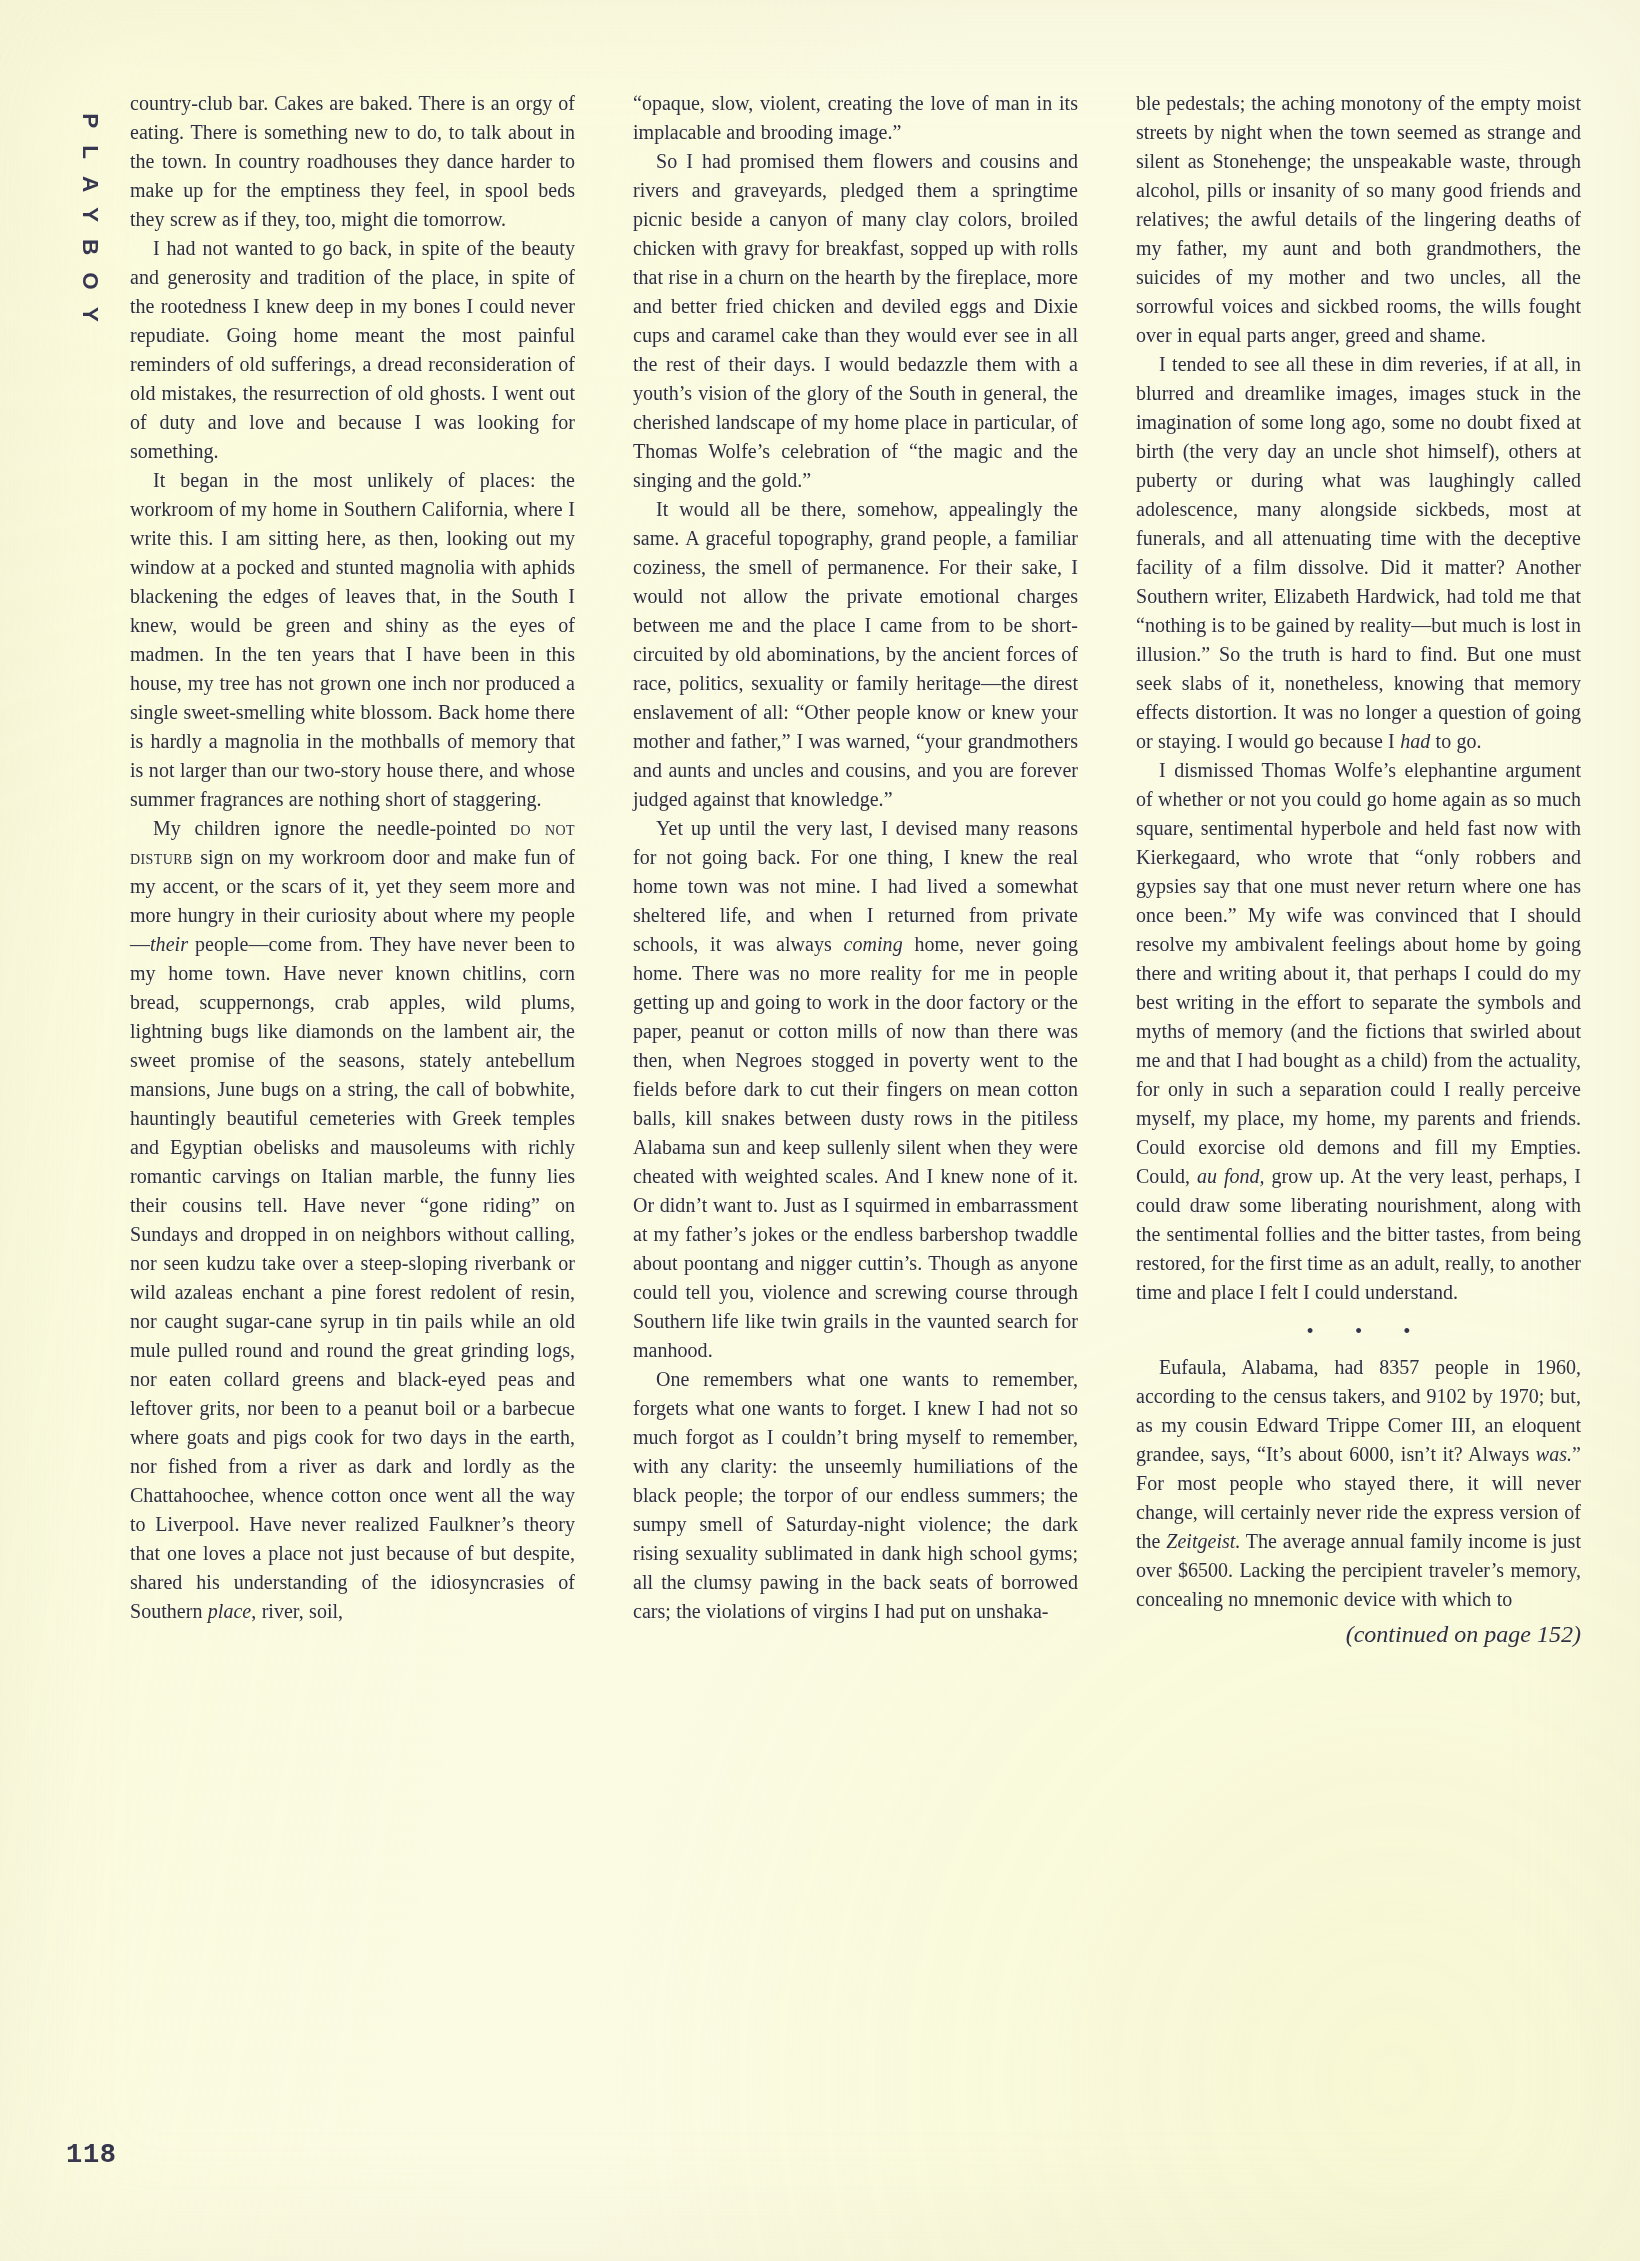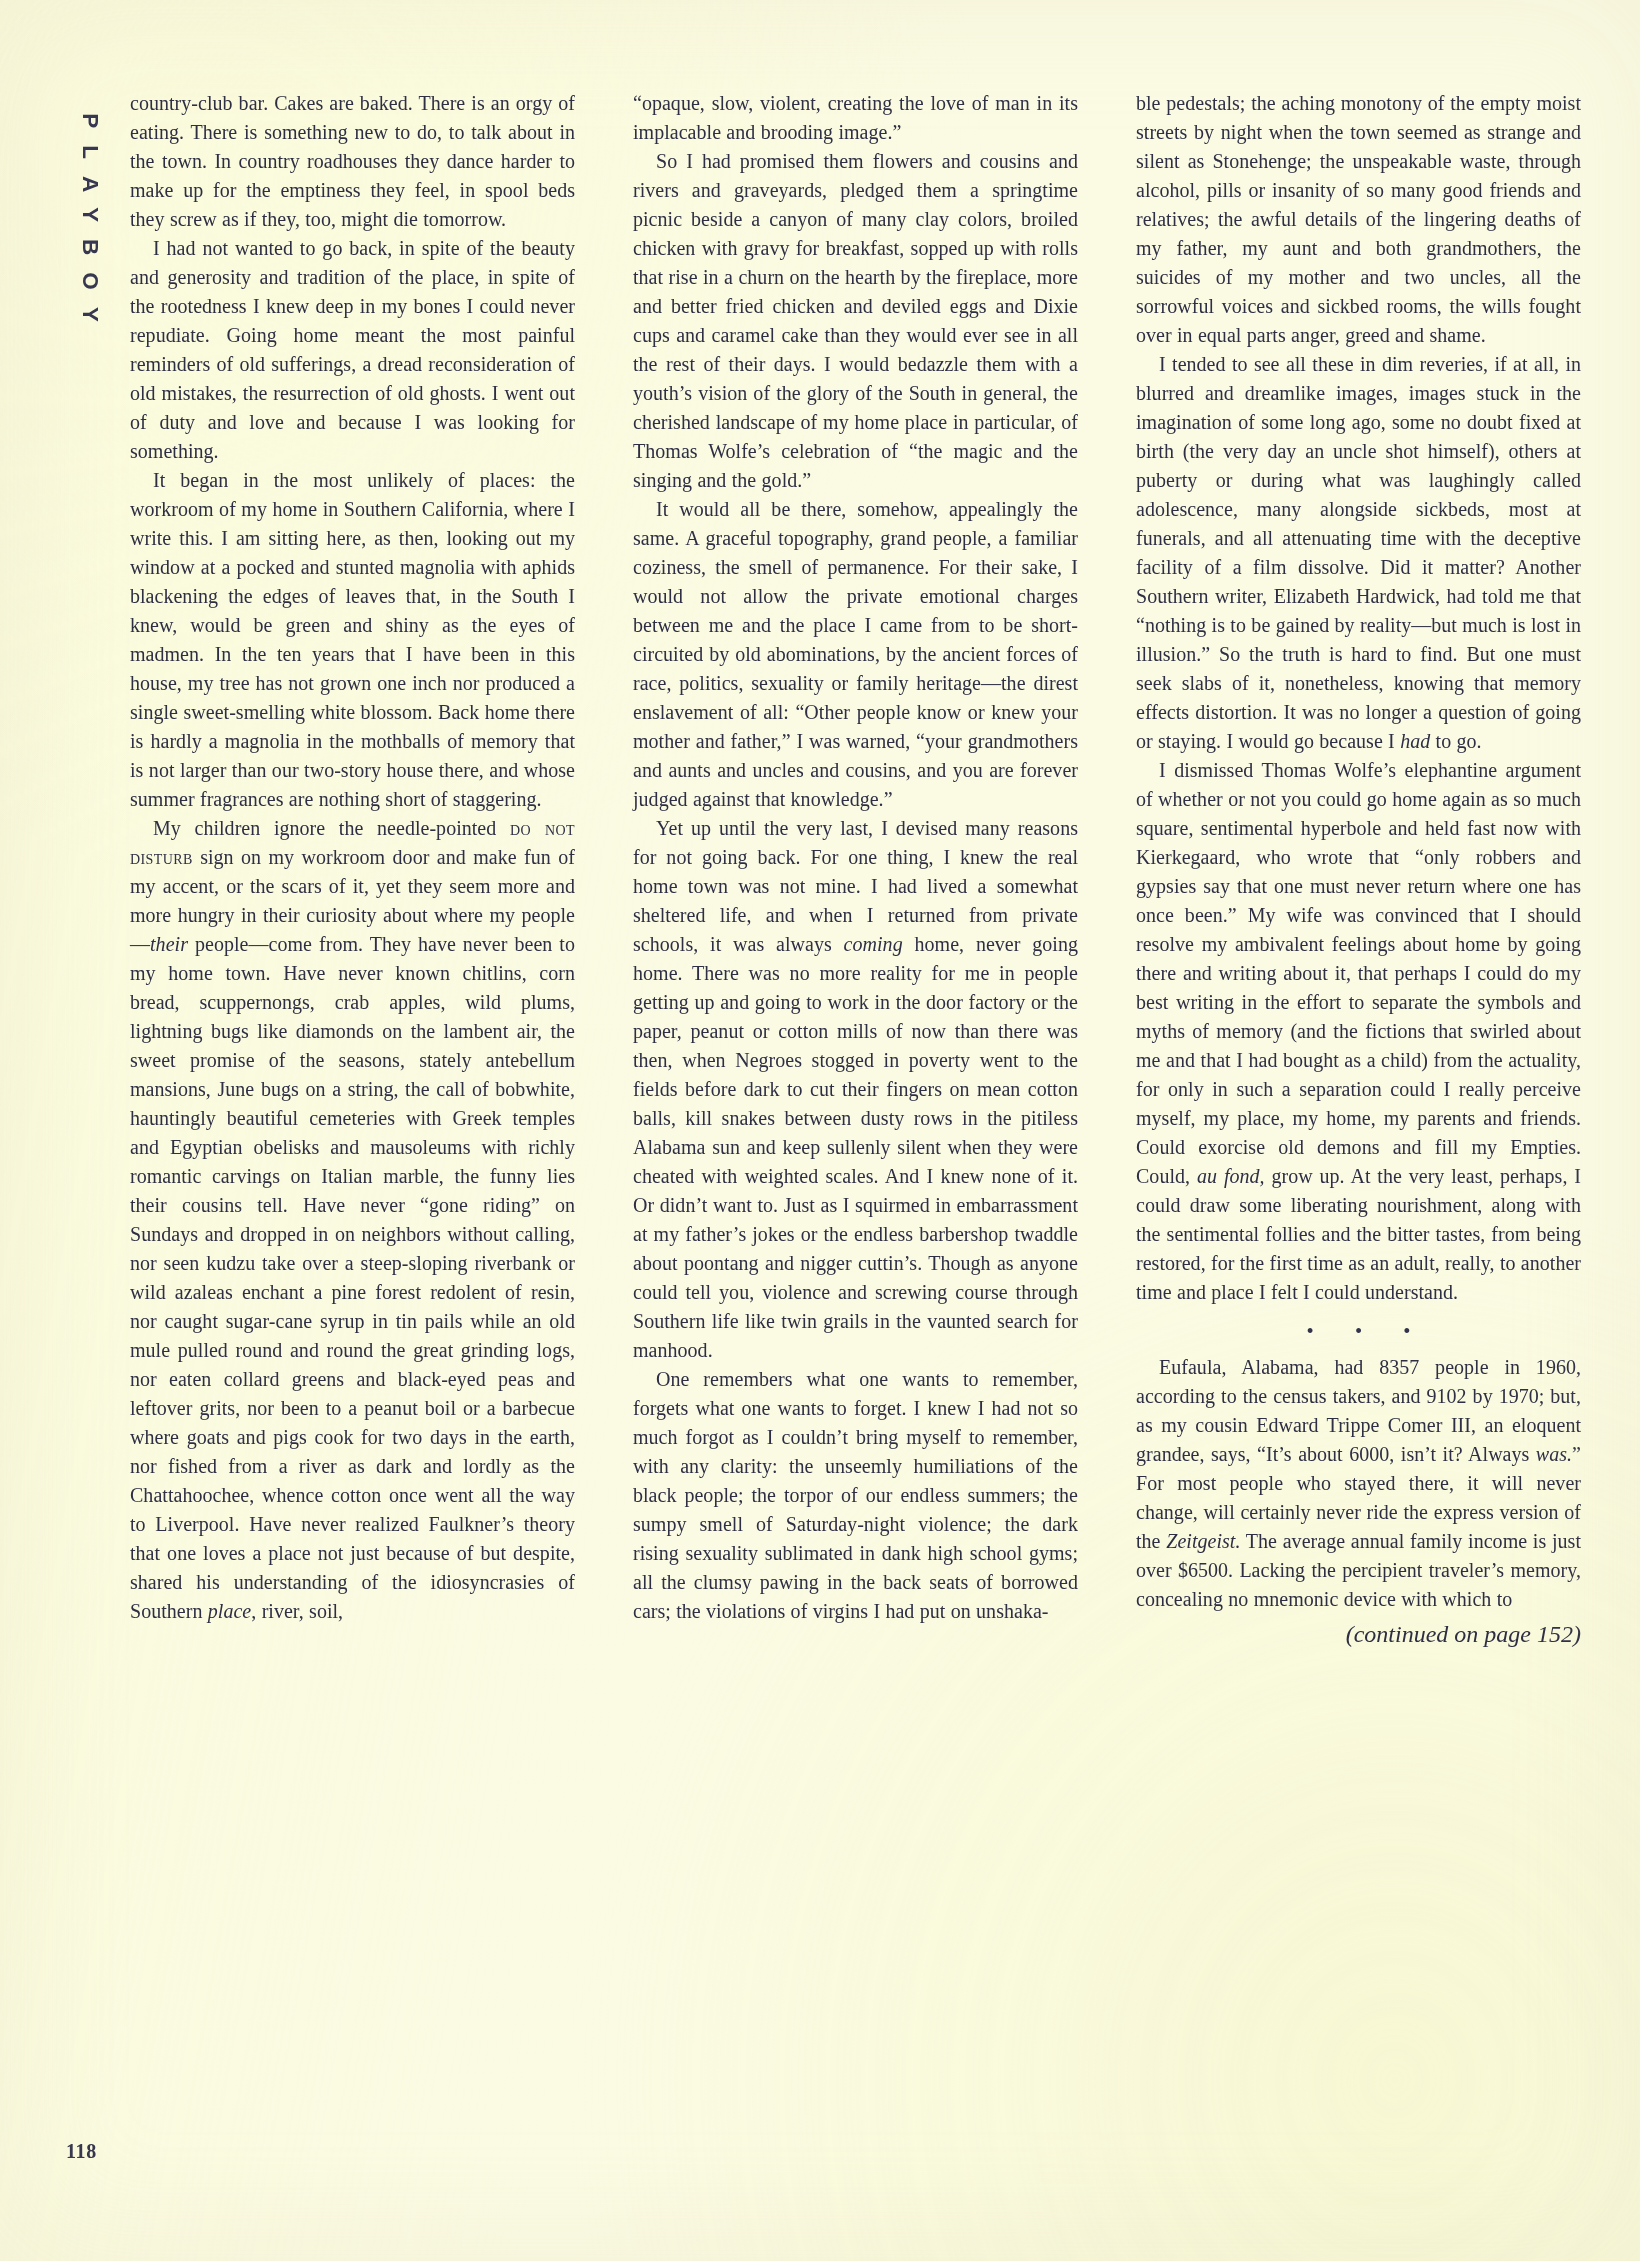--- a/index.html
+++ b/index.html
@@ -55,22 +55,22 @@
     font-size: 22.5px;
     letter-spacing: 17px;
     color: #353552;
   }
 
   
   #folio {
     position: absolute;
     left: 66px;
     top: 2140px;
-    font-family: Liberation Serif, serif;
-    font-size: 20px;
+    font-family: Liberation Mono, monospace;
+    font-size: 27px;
     font-weight: 600;
     color: #33334d;
     letter-spacing: 0.7px;
   }
 
   
   #columns {
     position: absolute;
     left: 130px;
     top: 89px;

